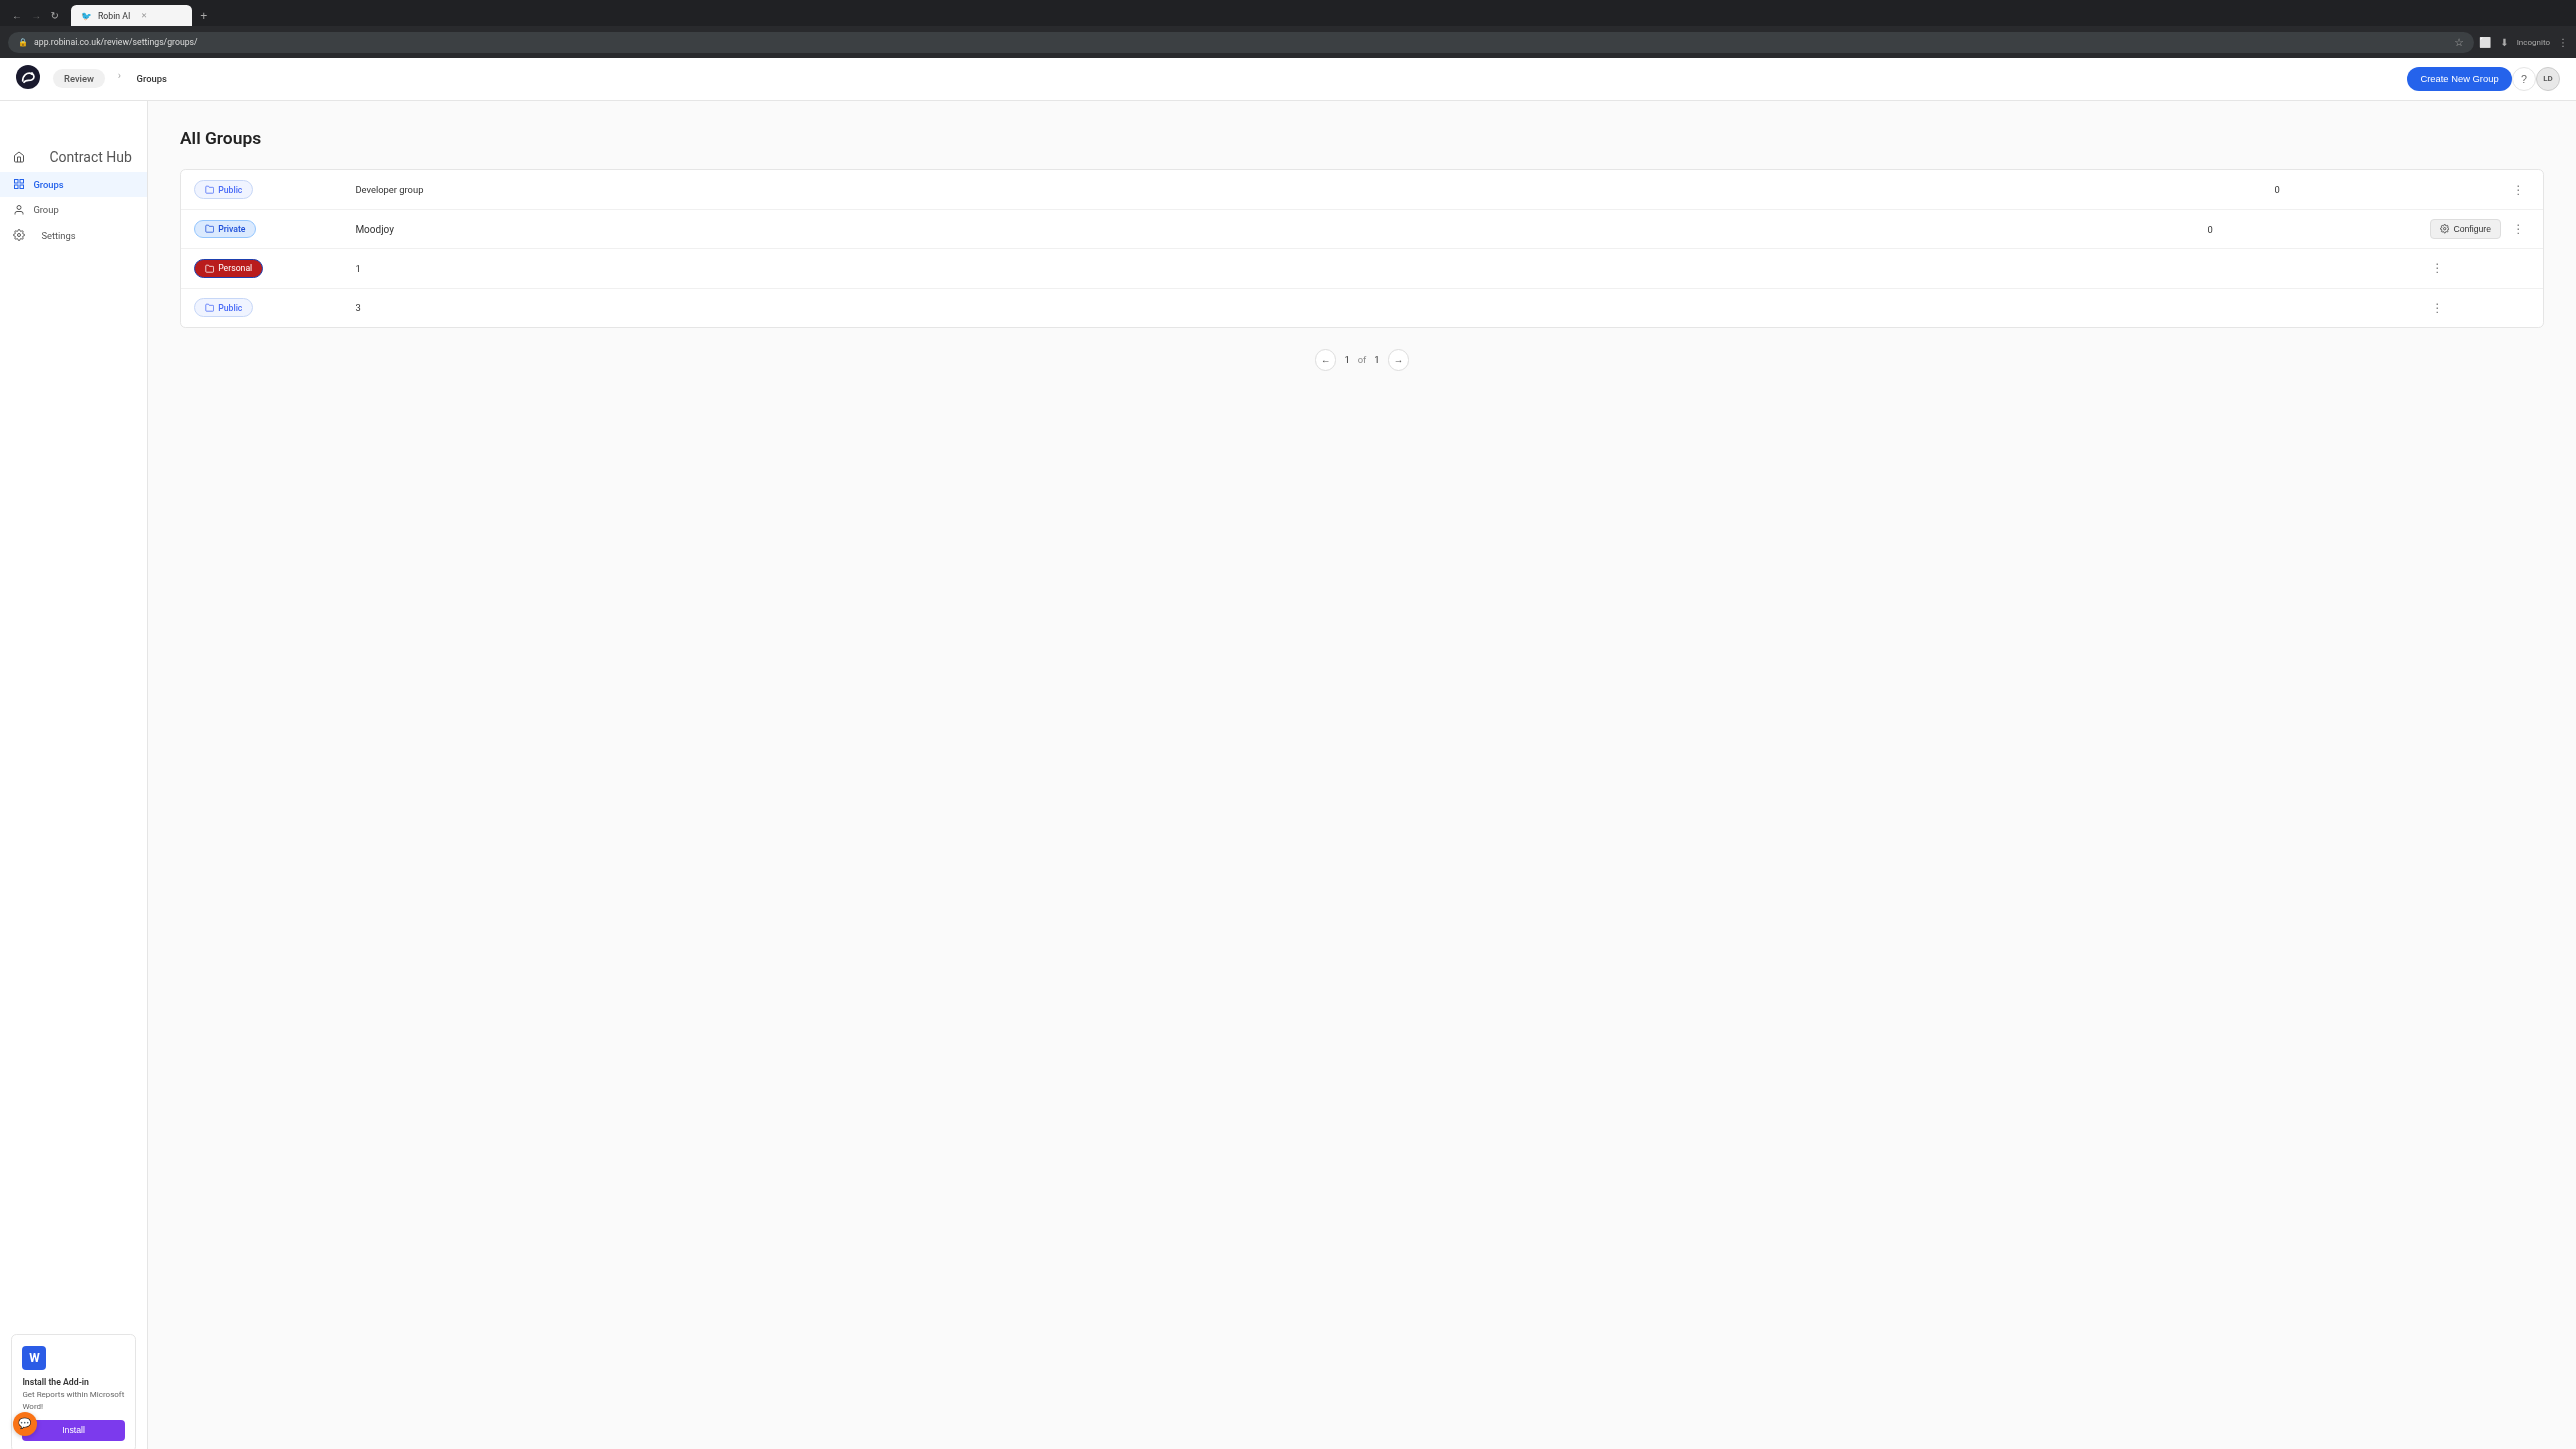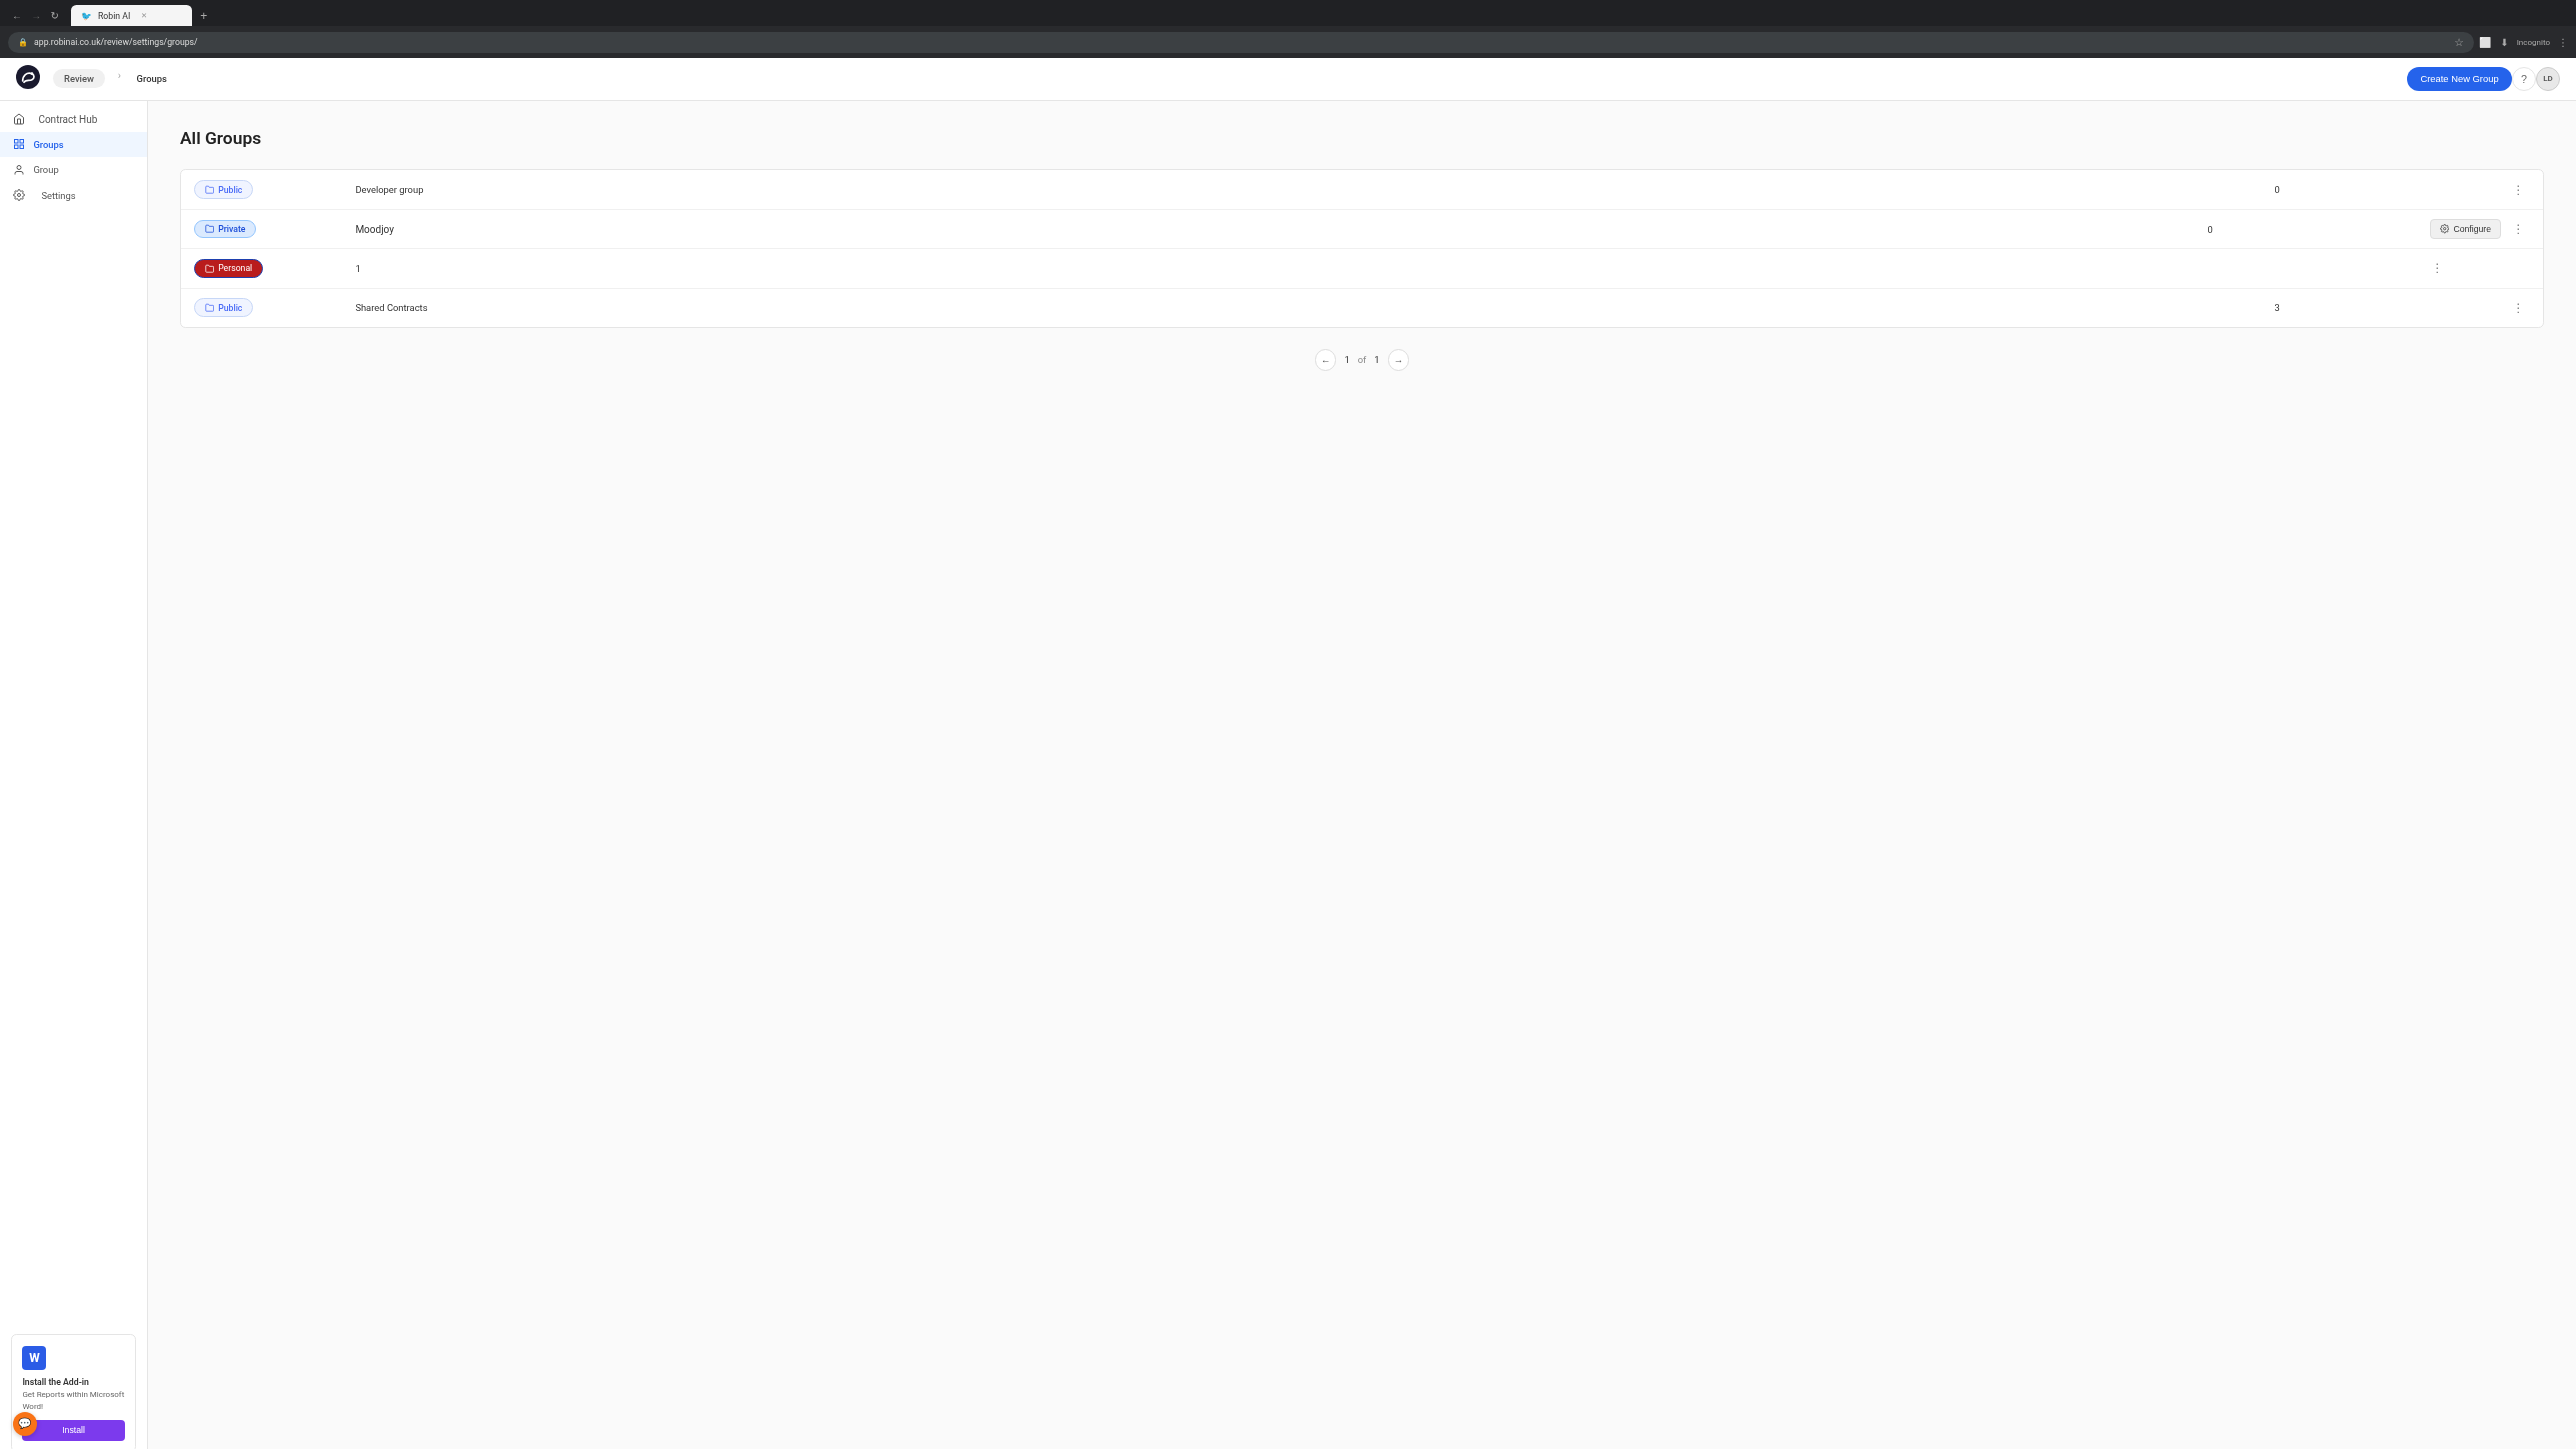--- a/index.html
+++ b/index.html
@@ -57,21 +57,21 @@
     </button>
     <div style="width:24px;height:24px;border-radius:50%;background:#e8e8e8;border:0.7px solid #ccc;display:flex;align-items:center;justify-content:center;font-size:8px;font-weight:600;color:#555;cursor:pointer;">LD</div>
   </div>
 </div>
 
 <div style="display:flex;height:calc(100vh - 87px);">
 
   <div style="width:148px;background:white;border-right:0.7px solid #e5e5e5;display:flex;flex-direction:column;">
     <div style="flex:1;padding:5.4px 0;">
 
-      <div style="display:flex;align-items:center;gap:13px;padding:6.7px 13.4px;cursor:pointer;color:#555;font-size:10px;">
+      <div style="display:flex;align-items:center;gap:24px;padding:6.7px 13.4px;cursor:pointer;color:#555;font-size:14px;margin-top:36px;">
         <svg width="12" height="12" viewBox="0 0 24 24" fill="none" stroke="currentColor" stroke-width="2">
           <path d="M3 9l9-7 9 7v11a2 2 0 0 1-2 2H5a2 2 0 0 1-2-2z"></path>
           <polyline points="9 22 9 12 15 12 15 22"></polyline>
         </svg>
         <span>Contract Hub</span>
       </div>
 
       <div style="display:flex;align-items:center;gap:8px;padding:6.7px 13.4px;cursor:pointer;color:#2563eb;font-size:9.4px;font-weight:500;background:#eff6ff;">
         <svg width="12" height="12" viewBox="0 0 24 24" fill="none" stroke="currentColor" stroke-width="2">
           <rect x="3" y="3" width="7" height="7"></rect>
@@ -161,21 +161,20 @@
         </div>
       </div>
 
       <div style="display:grid;grid-template-columns:161px 1fr 174px 81px;padding:9.4px 13.4px;align-items:center;">
         <div style="display:inline-flex;align-items:center;gap:4px;padding:3.4px 9.4px;border-radius:13.4px;font-size:8.7px;font-weight:500;border:0.7px solid #c7d7f7;background:#f0f4ff;color:#4a6cf7;width:fit-content;">
           <svg width="9.4" height="9.4" viewBox="0 0 24 24" fill="none" stroke="currentColor" stroke-width="2">
               <path d="M22 19a2 2 0 0 1-2 2H4a2 2 0 0 1-2-2V5a2 2 0 0 1 2-2h5l2 3h9a2 2 0 0 1 2 2z"></path>
             </svg>
           <span>Public</span>
         </div>
-        <span style="font-size:9.4px;color:#333;">Shared Contracts</span>
         <span style="font-size:9.4px;color:#333;">3</span>
         <div style="display:flex;justify-content:flex-end;">
           <span style="color:#777;cursor:pointer;font-size:12px;padding:2.7px 5.4px;border-radius:2.7px;">⋮</span>
         </div>
       </div>
 
     </div>
 
     <div style="display:flex;align-items:center;justify-content:center;gap:8px;margin-top:21.5px;">
       <button style="width:21.5px;height:21.5px;border-radius:50%;border:0.7px solid #ddd;background:white;display:flex;align-items:center;justify-content:center;cursor:pointer;color:#555;font-size:9.4px;">

